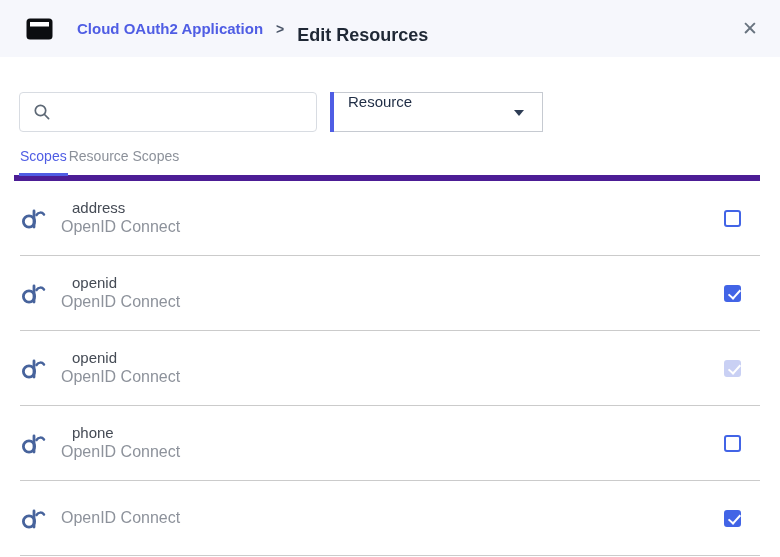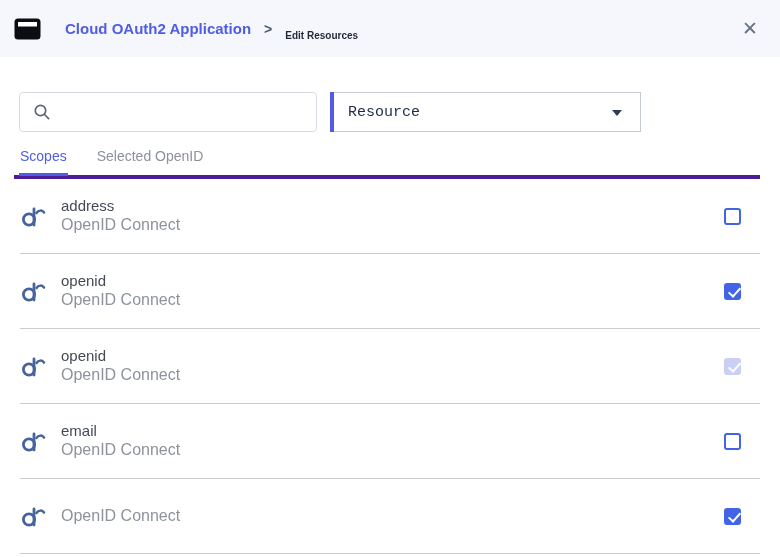--- a/index.html
+++ b/index.html
@@ -18,82 +18,82 @@
   body{
     width:780px;height:557px;overflow:hidden;background:#ffffff;
     font-family:"Liberation Sans", sans-serif;
     -webkit-font-smoothing:antialiased;
   }
   .dialog{width:780px;height:557px;background:#fff;position:relative;}
 
   
   .dialog-header{
     height:57px;background:var(--header-bg);
-    display:flex;align-items:center;padding:0 18px 0 14px;
+    display:flex;align-items:center;padding:0 18px 0 26px;
   }
   .app-icon{width:27px;height:24px;flex:0 0 auto;margin-right:24px;}
   .breadcrumb{display:flex;align-items:center;}
   .crumb-link{
     color:var(--accent);font-size:15px;font-weight:700;text-decoration:none;cursor:pointer;
   }
   .crumb-sep{color:#4a5568;font-size:14px;font-weight:700;margin:0 13px;}
-  .page-title{color:var(--title-text);font-size:10px;font-weight:700;margin-top:13px;}
+  .page-title{color:var(--title-text);font-size:18px;font-weight:700;margin-top:13px;}
   .spacer{flex:1 1 auto;}
   .close-btn{
     color:#68737f;font-size:19px;line-height:1;cursor:pointer;background:none;border:none;
     padding:4px;font-family:"Liberation Sans", sans-serif;
   }
 
   
   .toolbar{display:flex;align-items:center;margin:35px 0 0 19px;gap:13px;}
   .search-box{
     width:298px;height:40px;border:1px solid #d8dce2;border-radius:4px;background:#fff;
     display:flex;align-items:center;padding-left:13px;
   }
   .search-box svg{flex:0 0 auto;}
   .search-input{
     border:none;outline:none;flex:1 1 auto;height:100%;font-size:14px;color:#333;
     background:transparent;padding:0 10px;font-family:"Liberation Sans", sans-serif;
   }
   .select-box{
-    width:311px;height:40px;border:1px solid #c6cad1;background:#fff;position:relative;
-    display:flex;align-items:center;padding-left:17px;cursor:pointer;font-family:Liberation Mono, monospace;
+    width:213px;height:40px;border:1px solid #c6cad1;background:#fff;position:relative;
+    display:flex;padding-left:17px;cursor:pointer;
   }
   .select-box::before{
     content:"";position:absolute;left:-1px;top:-1px;bottom:-1px;width:4px;background:var(--accent);
   }
   .select-value{font-size:15px;color:#1e2c44;}
   .caret-down{
     position:absolute;right:18px;top:50%;margin-top:-2px;width:0;height:0;
     border-left:5px solid transparent;border-right:5px solid transparent;
     border-top:6px solid #2e3d55;
   }
 
   
   .tabs{
-    display:flex;gap:28px;margin:16px 20px 0 14px;border-bottom:4px solid #4c1d95;
+    display:flex;margin:16px 20px 0 14px;border-bottom:6px solid #4c1d95;
     padding-left:5px;
     align-items:flex-end;
   }
   .tab{
     font-size:14px;color:#8c919a;padding:0 1px 9px;cursor:pointer;
     border-bottom:3px solid transparent;margin-bottom:-1px;
   }
   .tab.active{color:var(--accent);border-bottom-color:var(--accent);}
 
   
   .scope-list{margin:0;}
   .scope-row{
     height:75px;margin:0 20px;border-bottom:1px solid var(--divider);
     display:flex;align-items:center;
   }
   .scope-icon{width:27px;height:27px;flex:0 0 auto;margin-right:14px;}
   .scope-icon .stroke{stroke:var(--openid-blue);fill:none;}
   .scope-text{display:flex;flex-direction:column;line-height:1.25;}
-  .scope-name{font-size:15px;color:var(--item-text);}
+  .scope-name{font-size:15px;color:var(--item-text);margin-left:11px;}
   .scope-provider{font-size:16px;color:var(--muted-text);}
   .checkbox{
     width:17px;height:17px;border:2.5px solid var(--checkbox);border-radius:3px;
     background:#fff;position:relative;cursor:pointer;flex:0 0 auto;margin-right:19px;
   }
   .checkbox.checked{background:var(--checkbox);}
   .checkbox.checked-disabled{
     background:var(--checkbox-disabled);border-color:var(--checkbox-disabled);cursor:default;
   }
   .checkbox.checked::after,
@@ -130,21 +130,21 @@
       <input class="search-input" type="text" placeholder="" style="">
     </div>
     <div class="select-box">
       <span class="select-value">Resource</span>
       <span class="caret-down"></span>
     </div>
   </div>
 
   <div class="tabs">
     <div class="tab active">Scopes</div>
-    <div class="tab">Selected OpenID</div>
+    <div class="tab">Resource Scopes</div>
   </div>
 
   <div class="scope-list">
 
     <div class="scope-row">
       <svg class="scope-icon" viewBox="0 0 27 27">
         <circle class="stroke" cx="9" cy="16.5" r="5.6" stroke-width="2.8"></circle>
         <line class="stroke" x1="14" y1="6" x2="14" y2="22" stroke-width="2.8" stroke-linecap="round"></line>
         <path class="stroke" d="M16.5 10 C 18.5 6.8, 22 7, 24 9.6" stroke-width="2.5" stroke-linecap="round"></path>
       </svg>
@@ -184,21 +184,21 @@
       <div class="checkbox checked-disabled"></div>
     </div>
 
     <div class="scope-row">
       <svg class="scope-icon" viewBox="0 0 27 27">
         <circle class="stroke" cx="9" cy="16.5" r="5.6" stroke-width="2.8"></circle>
         <line class="stroke" x1="14" y1="6" x2="14" y2="22" stroke-width="2.8" stroke-linecap="round"></line>
         <path class="stroke" d="M16.5 10 C 18.5 6.8, 22 7, 24 9.6" stroke-width="2.5" stroke-linecap="round"></path>
       </svg>
       <div class="scope-text">
-        <span class="scope-name">email</span>
+        <span class="scope-name">phone</span>
         <span class="scope-provider">OpenID Connect</span>
       </div>
       <div class="spacer"></div>
       <div class="checkbox unchecked"></div>
     </div>
 
     <div class="scope-row">
       <svg class="scope-icon" viewBox="0 0 27 27">
         <circle class="stroke" cx="9" cy="16.5" r="5.6" stroke-width="2.8"></circle>
         <line class="stroke" x1="14" y1="6" x2="14" y2="22" stroke-width="2.8" stroke-linecap="round"></line>

